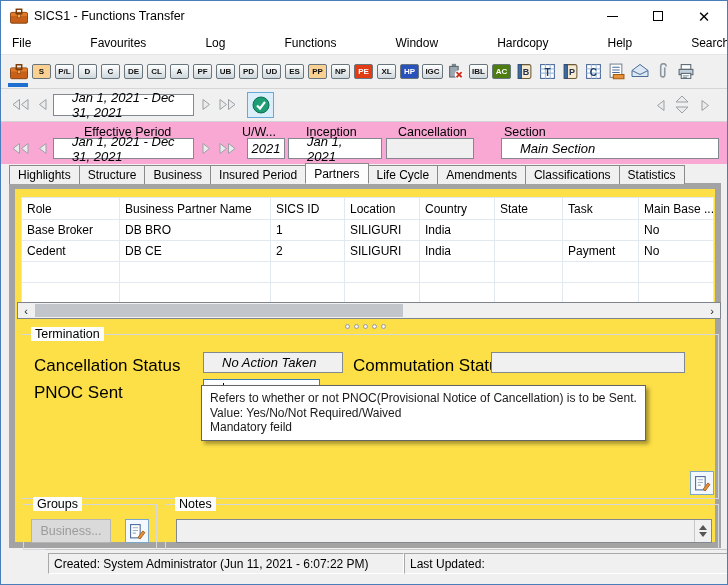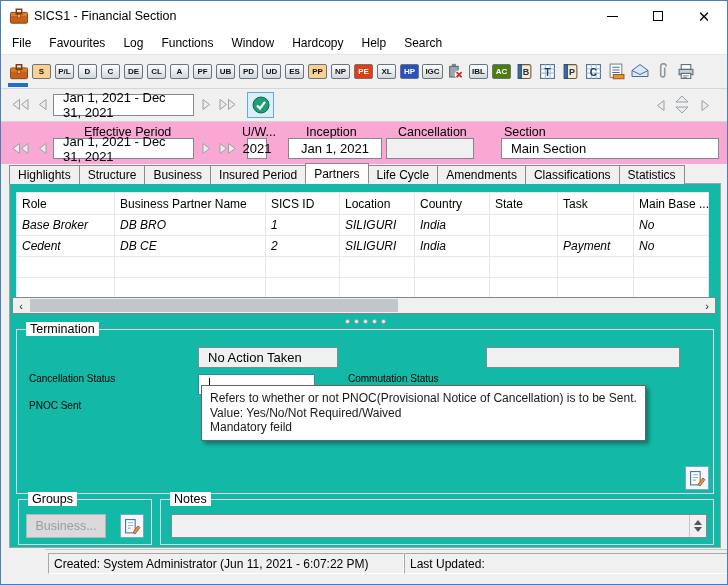--- a/index.html
+++ b/index.html
@@ -12,67 +12,67 @@
   
   .titlebar { position:absolute; left:0; top:0; width:100%; height:30px; background:#fff; display:flex; align-items:center; }
   .titlebar .app-icon { margin:0 6px 0 9px; width:18px; height:16px; display:inline-flex; }
   .titlebar .title { font-size:12.5px; }
   .caption-buttons { position:absolute; right:0; top:0; height:30px; display:flex; }
   .cap-btn { width:46px; height:30px; display:flex; align-items:center; justify-content:center; cursor:default; }
   .glyph-min { width:11px; height:1px; background:#000; display:block; }
   .glyph-max { width:10px; height:10px; border:1px solid #000; display:block; }
   .glyph-close { font-size:15px; line-height:1; }
   
-  .menubar { position:absolute; left:0; top:30px; width:100%; height:23px; background:#fff; display:flex; align-items:center; padding-left:2px; }
+  .menubar { position:absolute; left:0; top:30px; width:100%; height:23px; background:#fff; display:flex; align-items:center; padding-left:2px;gap:41px; }
   .menu-item { padding:3px 9px; font-size:12px; }
   
   .toolbar { position:absolute; left:0; top:53px; width:100%; height:35px; background:#f0f0f0; border-top:1px solid #e6e6e6; border-bottom:1px solid #d6d6d6; display:flex; align-items:flex-start; padding:3px 0 0 6px; }
   .tb-btn { position:relative; width:23px; height:26px; display:flex; align-items:center; justify-content:center; }
   .tb-active::after { content:""; position:absolute; left:1px; right:2px; bottom:-3px; height:4px; background:#1f6fd0; }
   .tb-folder {
     display:inline-flex; align-items:center; justify-content:center;
     min-width:19px; height:15px; padding:0 2px; font-size:8px; font-weight:bold;
     color:#111; background:linear-gradient(#ffffff,#cfd8dd); border:1px solid #68757d; border-radius:2px;
   }
   .tb-img { width:18px; height:17px; display:inline-flex; }
   
   .navbar { position:absolute; left:0; top:88px; width:100%; height:33px; background:#f0f0f0; border-bottom:1px solid #d4d4d4; }
   .nav-arrow { position:absolute; display:inline-flex; align-items:center; justify-content:center; }
-  .field { border:1px solid #828790; background:#f0f0f0; font-size:13px; display:flex; align-items:center; padding:0 9px; }
+  .field { border:1px solid #828790; background:#f0f0f0; font-size:13px; display:flex; align-items:center; padding:0 18px;font-style:italic; }
   .field.white { background:#fff; }
   .navbar .period-box { position:absolute; left:52px; top:5px; width:141px; height:22px; background:#fff; justify-content:center; }
   .btn-check { position:absolute; left:246px; top:3px; width:27px; height:26px; background:#dbeefc; border:1px solid #66a8d8; display:flex; align-items:center; justify-content:center; }
   
   .formrow { position:absolute; left:0; top:121px; width:100%; height:42px; background:#f9a8d4; }
   .flabel { position:absolute; top:3px; font-size:12.5px; white-space:nowrap; }
   .formrow .field { position:absolute; top:16px; height:21px; font-size:13px; }
   
   .tabstrip { position:absolute; left:8px; top:162px; height:21px; display:flex; align-items:flex-end; z-index:3; }
   .tab { height:19px; line-height:18px; padding:0 8px; font-size:12px; background:#f0f0f0; border:1px solid #8a8a8a; border-bottom:none; margin-right:-1px; }
   .tab-active { height:21px; line-height:20px; background:#fdfdfd; position:relative; z-index:4; border-bottom:1px solid #fdfdfd; }
   
-  .panel { position:absolute; left:8px; top:182px; width:712px; height:365px; background:#14b8a6; border:1px solid #a3a3a3; }
+  .panel { position:absolute; left:8px; top:182px; width:712px; height:365px; background:#fde047; border:6px solid #a3a3a3; }
   
   .ptable { position:absolute; left:6px; top:8px; width:693px; border-collapse:collapse; table-layout:fixed; background:#fff; font-size:12px; }
   .ptable th, .ptable td { border:1px solid #e2e8f0; font-weight:normal; text-align:left; padding:0 5px; white-space:nowrap; overflow:hidden; }
   .ptable th { height:22px; }
-  .ptable td { height:21px;font-style:italic; }
+  .ptable td { height:21px; }
   
   .hscroll { position:absolute; left:2px; top:113px; width:704px; height:17px; background:#f0f0f0; border:1px solid #7e858c; display:flex; align-items:center; }
   .hs-arrow { width:16px; height:15px; display:flex; align-items:center; justify-content:center; font-size:11px; color:#222; }
   .hs-track { position:relative; flex:1; height:15px; }
   .hs-thumb { position:absolute; left:1px; top:1px; width:368px; height:13px; background:#c2c6ca; }
   
   .splitter { position:absolute; left:0; top:132px; width:100%; height:10px; display:flex; justify-content:center; align-items:center; gap:4px; }
   .dot { width:5px; height:5px; border:1px solid #9a9a9a; border-radius:50%; background:#f4f4f4; }
   
   .groupbox { position:absolute; border:1px solid #d5d9dd; }
   .legend { position:absolute; top:-8px; left:9px; background:#fdfdfd; padding:0 4px; font-size:12.5px; }
   .gb-termination { left:6px; top:145px; width:698px; height:165px; }
-  .t-label { position:absolute; font-size:10px;margin-top:22px; }
+  .t-label { position:absolute; font-size:17px; }
   .t-field { position:absolute; height:21px; font-size:13px; }
   .pnoc-field { border:1px solid #3c7fb1 !important; background:#fff !important; }
   .caret { display:inline-block; width:1px; height:13px; background:#000; margin-left:1px; }
   .icon-btn { position:absolute; width:24px; height:24px; background:#f2f8fd; border:1px solid #7aa7cc; display:flex; align-items:center; justify-content:center; }
   .gb-groups { left:8px; top:315px; width:134px; height:46px; }
   .gb-notes { left:150px; top:315px; width:554px; height:46px; }
   .btn-disabled { position:absolute; left:7px; top:14px; width:80px; height:24px; background:#dadada; border:1px solid #b5b5b5; color:#9b9b9b; font-size:12.5px; display:flex; align-items:center; justify-content:center; }
   .notes-combo { position:absolute; left:10px; top:14px; width:536px; height:24px; background:#f0f0f0; border:1px solid #828790; display:flex; align-items:center; }
   .combo-spin { margin-left:auto; width:17px; height:22px; border-left:1px solid #c8c8c8; display:flex; flex-direction:column; align-items:center; justify-content:center; gap:2px; }
   
@@ -91,21 +91,21 @@
 
   <div class="titlebar">
     <span class="app-icon">
       <svg width="18" height="16" viewBox="0 0 20 17">
         <rect x="0.5" y="4.5" width="19" height="12" rx="1.5" fill="#c8601a" stroke="#7a3a08"></rect>
         <rect x="1" y="5" width="18" height="3.5" fill="#e07a28"></rect>
         <rect x="7" y="1" width="6" height="5" fill="none" stroke="#7a3a08" stroke-width="1.6"></rect>
         <rect x="8.5" y="7" width="3" height="3.5" fill="#e8b060" stroke="#7a3a08" stroke-width="0.6"></rect>
       </svg>
     </span>
-    <span class="title">SICS1 - Financial Section</span>
+    <span class="title">SICS1 - Functions Transfer</span>
     <div class="caption-buttons">
       <div class="cap-btn">
           <span class="glyph-min"></span>
         </div>
       <div class="cap-btn">
           <span class="glyph-max"></span>
         </div>
       <div class="cap-btn">
           <span class="glyph-close">✕</span>
         </div>

